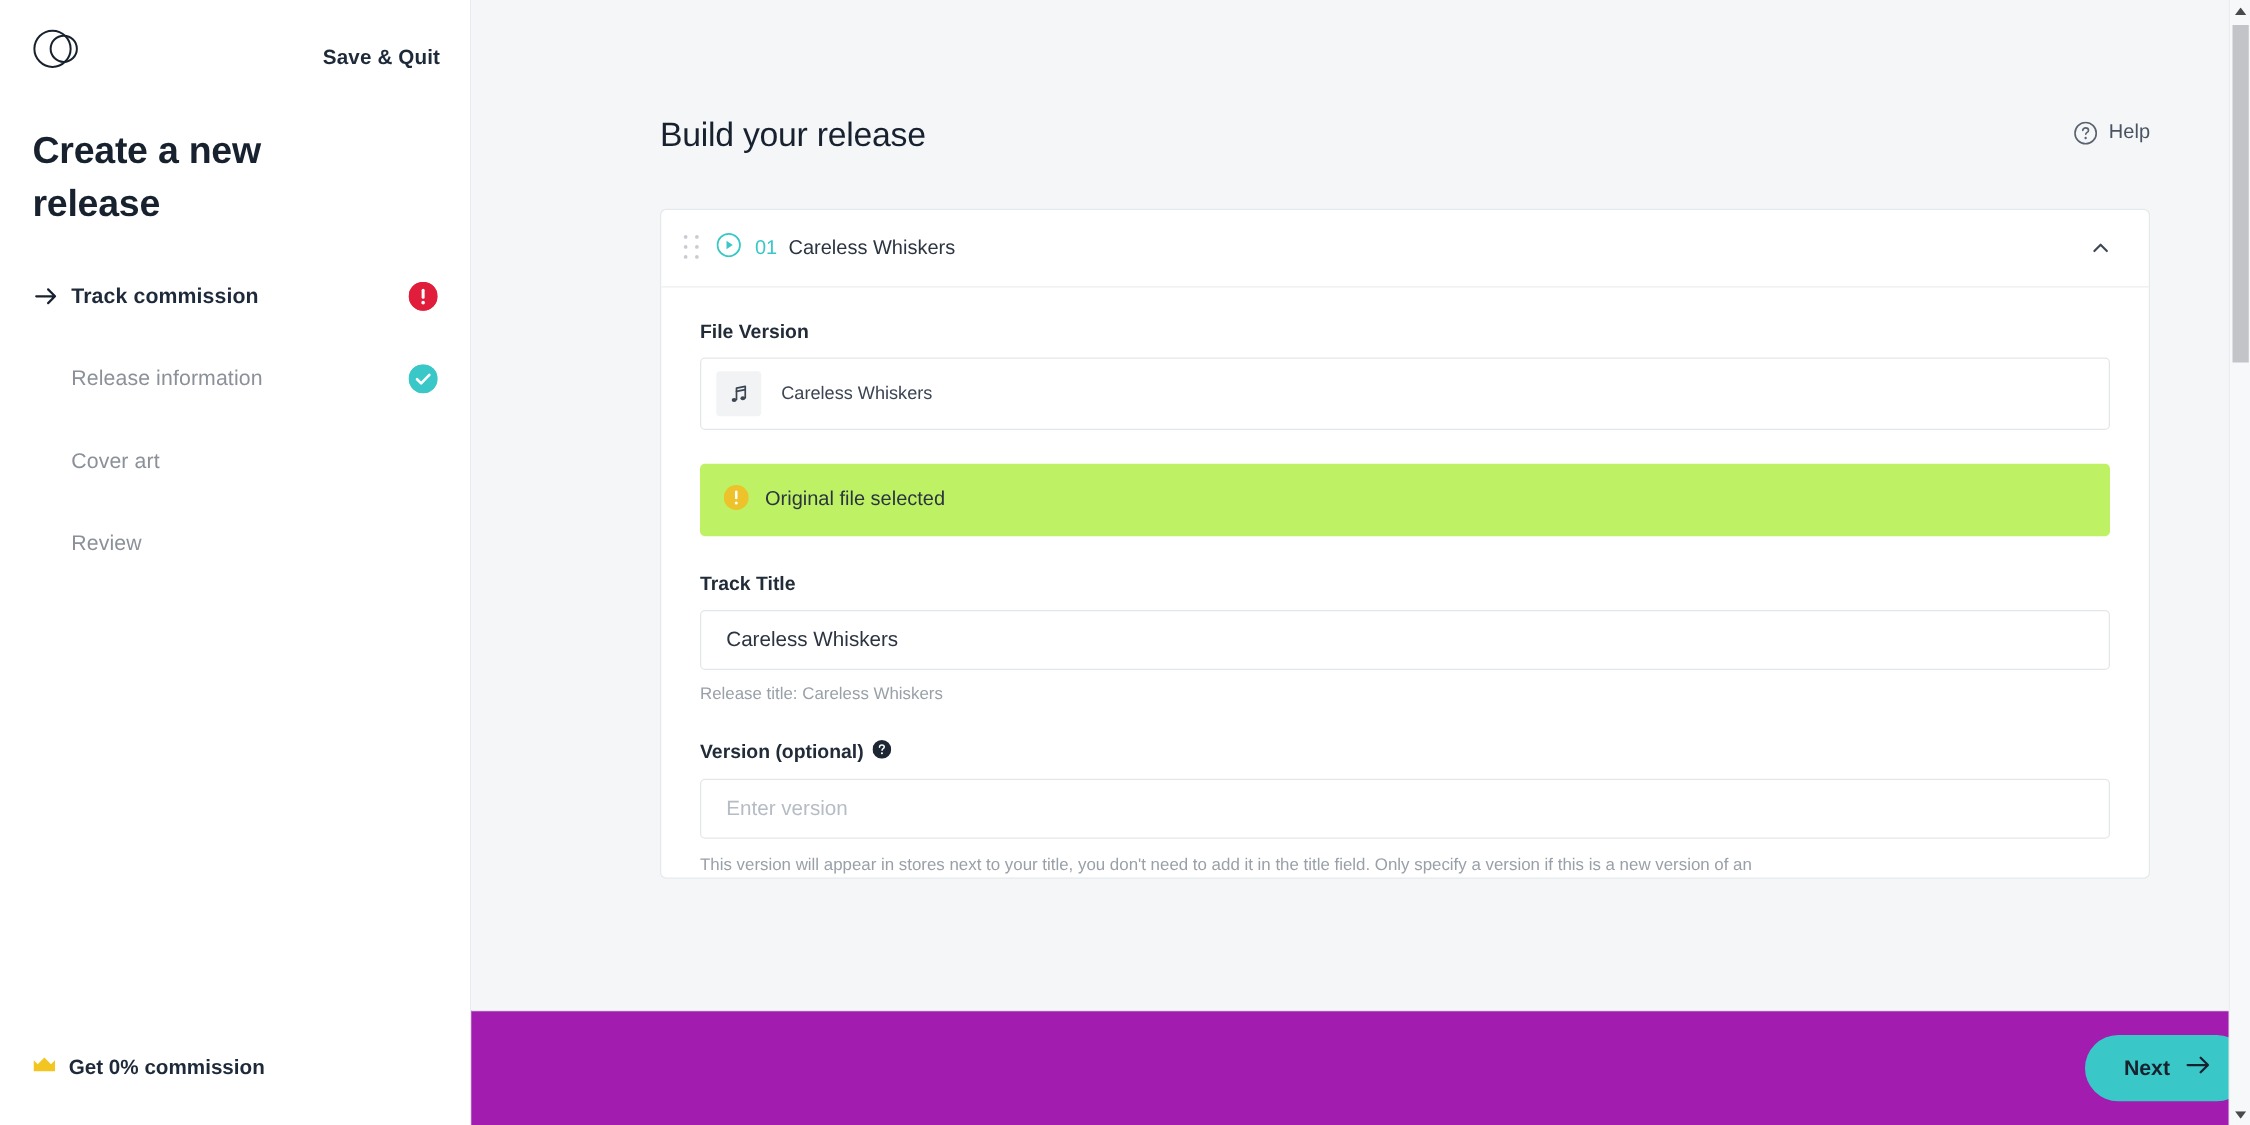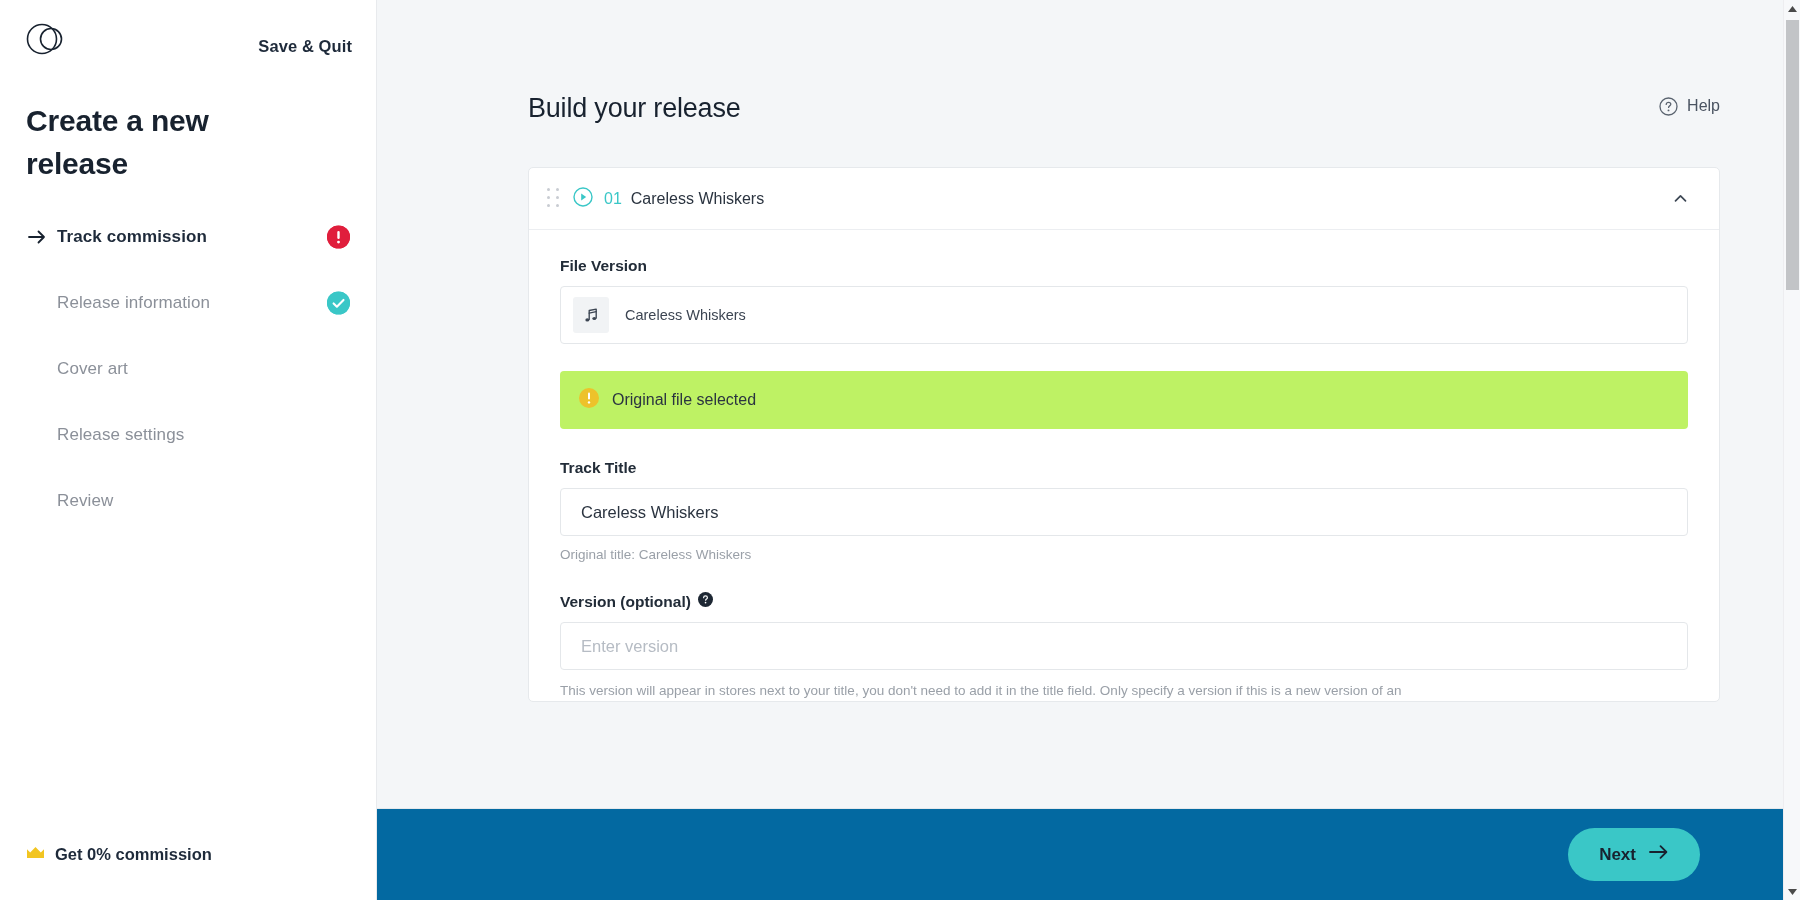--- a/index.html
+++ b/index.html
@@ -146,23 +146,22 @@
     padding: 0 20px; font-size: 16.5px; color: #2b3440;
     font-family: "Liberation Sans", sans-serif; background: #fff; outline: none;
   }
   .text-input::placeholder { color: #b6bcc4; }
   .hint { font-size: 13.5px; color: #9aa0a8; margin-top: 11px; }
   .hint.long { line-height: 20px; }
 
   
   .footer {
     flex: 0 0 92px; height: 92px;
-    border-top: 1px solid #e5e8eb; background: #0369a1;
+    border-top: 1px solid #e5e8eb; background: #a21caf;
     display: flex; align-items: center; justify-content: flex-end;
-    padding-right: 100px;
   }
   .next-btn {
     display: flex; align-items: center; gap: 13px;
     height: 53px; padding: 0 31px; border-radius: 27px;
     background: #3ac7c7; border: none; cursor: pointer;
     font-size: 17px; font-weight: 700; color: #18222f;
     font-family: "Liberation Sans", sans-serif;
   }
 
   
@@ -227,24 +226,20 @@
             <path d="M6.6 11.9l3.3 3.3 6.6-6.8" stroke="#fff" stroke-width="2.1" stroke-linecap="round" stroke-linejoin="round"></path>
           </svg>
         </span>
       </div>
 
       <div class="nav-item">
         <span class="nav-arrow hidden"></span>
         <span class="nav-label">Cover art</span>
       </div>
 
-      <div class="nav-item">
-        <span class="nav-arrow hidden"></span>
-        <span class="nav-label">Release settings</span>
-      </div>
 
       <div class="nav-item">
         <span class="nav-arrow hidden"></span>
         <span class="nav-label">Review</span>
       </div>
 
     </nav>
 
     <div class="sidebar-footer">
       <span>
@@ -323,21 +318,21 @@
                 <rect x="9" y="4.4" width="2" height="7" rx="1" fill="#fff"></rect>
                 <circle cx="10" cy="14.4" r="1.2" fill="#fff"></circle>
               </svg>
             </span>
             <span class="alert-text">Original file selected</span>
           </div>
 
           <div class="field-group">
             <div class="field-label">Track Title</div>
             <input class="text-input" type="text" value="Careless Whiskers" style="">
-            <div class="hint">Original title: Careless Whiskers</div>
+            <div class="hint">Release title: Careless Whiskers</div>
           </div>
 
           <div class="field-group">
             <div class="field-label">
               <span>Version (optional)</span>
               <span>
                 <svg class="help-dot" viewBox="0 0 15 15" fill="none">
                   <circle cx="7.5" cy="7.5" r="7.5" fill="#1d2733"></circle>
                   <path d="M5.6 5.7c0-1 .85-1.75 1.9-1.75s1.9.7 1.9 1.7c0 1.3-1.75 1.3-1.75 2.5" stroke="#fff" stroke-width="1.2" stroke-linecap="round" fill="none"></path>
                   <circle cx="7.55" cy="10.6" r=".85" fill="#fff"></circle>

